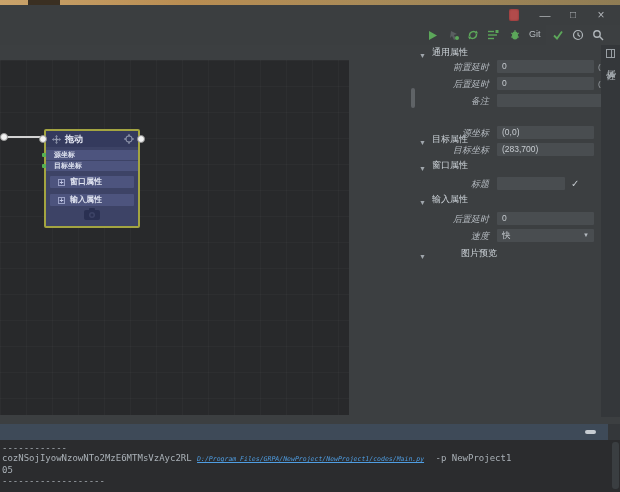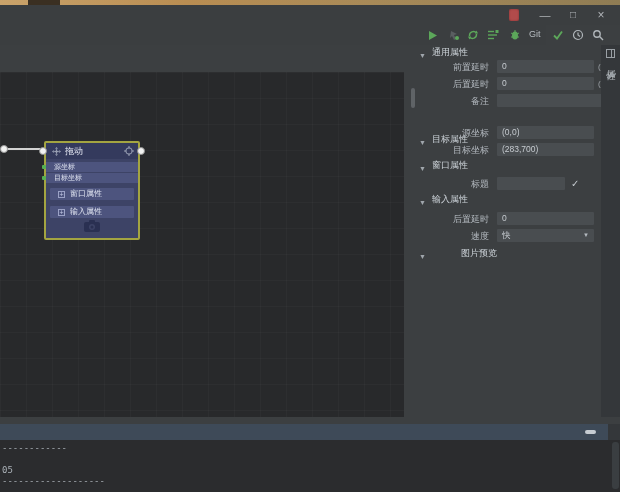--- a/index.html
+++ b/index.html
@@ -20,25 +20,25 @@
   .winbtn { position:absolute; top:0; width:24px; height:20px; text-align:center;
     line-height:20px; color:#b0b4b8; font-size:11px; cursor:default; }
   .winbtn.min { left:533px; }
   .winbtn.max { left:561px; font-size:10px; }
   .winbtn.close { left:589px; font-size:12px; }
   
   .toolbar { position:absolute; left:0; top:25px; width:546px; height:20px; background:#3b3e40; }
   .tool { position:absolute; top:3px; width:14px; height:14px; display:flex; align-items:center; justify-content:center; }
   .git-label { position:absolute; top:4px; left:529px; color:#b6bcc0; font-size:9px; }
   
-  .canvas { position:absolute; left:0; top:72px; width:404px; height:355px; background:#28292b;
+  .canvas { position:absolute; left:0; top:60px; width:349px; height:355px; background:#28292b;
     background-image:
       linear-gradient(rgba(255,255,255,0.022) 1px, transparent 1px),
       linear-gradient(90deg, rgba(255,255,255,0.022) 1px, transparent 1px);
-    background-size:26px 26px; }
+    background-size:26px 26px;font-weight:bold; }
   .wire { position:absolute; left:4px; top:76px; width:41px; height:2px; background:#d2d2d2; }
   .wire-dot { position:absolute; left:0px; top:73px; width:8px; height:8px; border-radius:50%;
     background:#f2f2f2; border:1px solid #9a9a9a; }
   .node { position:absolute; left:44px; top:69px; width:96px; height:99px;
     background:#3d4366; border:2px solid #a3a441; border-radius:2px; }
   .node-title { position:absolute; left:0; top:0; width:92px; height:16px; background:#343a5d;
     display:flex; align-items:center; }
   .node-title-text { color:#e6e9f4; font-size:9px; margin-left:4px; }
   .node-icon { margin-left:6px; display:flex; }
   .node-target { position:absolute; right:4px; top:3px; }
@@ -54,21 +54,21 @@
     font-size:7px; line-height:5px; text-align:center; color:#c3c9e6; }
   .camera { position:absolute; left:38px; top:77px; }
   
   .panel { position:absolute; left:411px; top:45px; width:190px; height:372px; background:#3c3f41; }
   .panel-scroll { position:absolute; left:0px; top:43px; width:4px; height:20px; background:#5f6366; border-radius:2px; }
   .sec-hdr { position:absolute; left:8px; height:13px; display:flex; align-items:flex-end; }
   .sec-tri { font-size:7px; color:#a0a6ac; margin-right:6px; }
   .sec-title { font-size:9px; color:#ced4da; }
   .prow { position:absolute; height:14px; }
   .plabel { position:absolute; left:14px; width:64px; text-align:right; font-size:9px;
-    color:#b4bac0; line-height:14px; }
+    color:#b4bac0; line-height:14px;font-style:italic; }
   .pfield { position:absolute; left:86px; top:0px; width:97px; height:13px; background:#494d50;
     border-radius:1px; color:#c6cbd0; font-size:8.5px; line-height:13px; padding-left:5px; }
   .punit { position:absolute; left:187px; font-size:8px; color:#9aa0a5; line-height:14px; }
   .pcheck { position:absolute; left:160px; top:0; font-size:10px; color:#c3c9ce; line-height:13px; }
   .pfield.short { width:68px; }
   .pfield.drop { width:97px; }
   .drop-arrow { position:absolute; right:5px; top:0; font-size:6px; color:#b4bac0; line-height:13px; }
   
   .side-strip { position:absolute; left:601px; top:45px; width:19px; height:372px; background:#34373a; }
   .side-tab { position:absolute; left:0; top:4px; width:19px; display:flex; flex-direction:column; align-items:center; gap:4px; }
@@ -300,18 +300,23 @@
   </div>
 
   <div class="bottom-gap"></div>
   <div class="term-hdr">
     <div class="term-min"></div>
   </div>
   <div class="term-hdr-right"></div>
 
   <div class="terminal">
     <div class="tline" style="top:3px;">------------</div>
+    <div class="tline" style="top:13px;">
+      <span>cozNSojIyowNzowNTo2MzE6MTMsVzAyc2RL</span>
+      <span class="tlink">D:/Program Files/GRPA/NewProject/NewProject1/codes/Main.py</span>
+      <span class="tsuffix">-p  NewProject1</span>
+    </div>
     <div class="tline" style="top:25px;">05</div>
     <div class="tline" style="top:36px;">-------------------</div>
     <div class="term-scroll"></div>
   </div>
 
 </div>
 
 </body></html>

